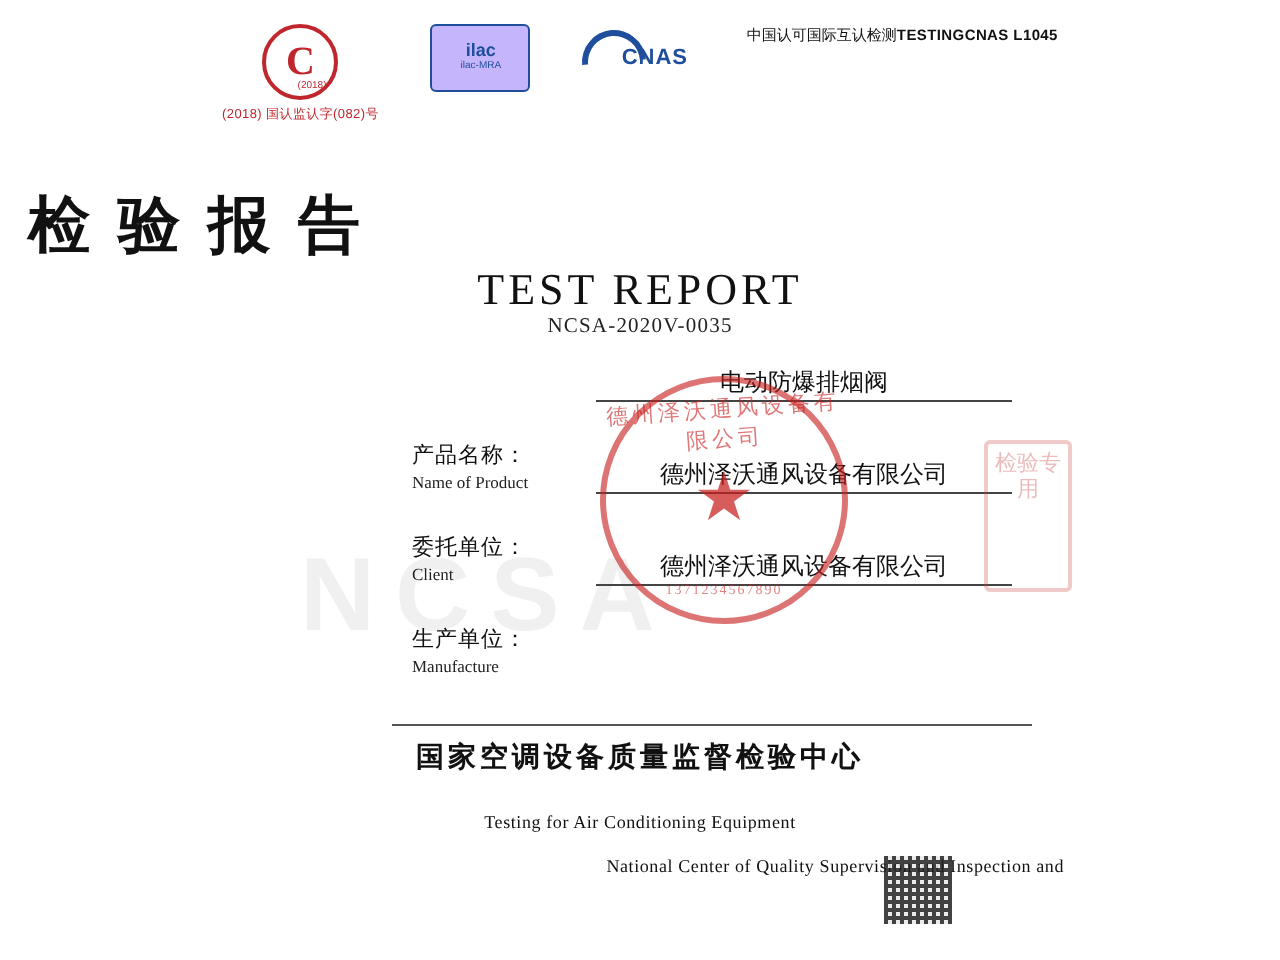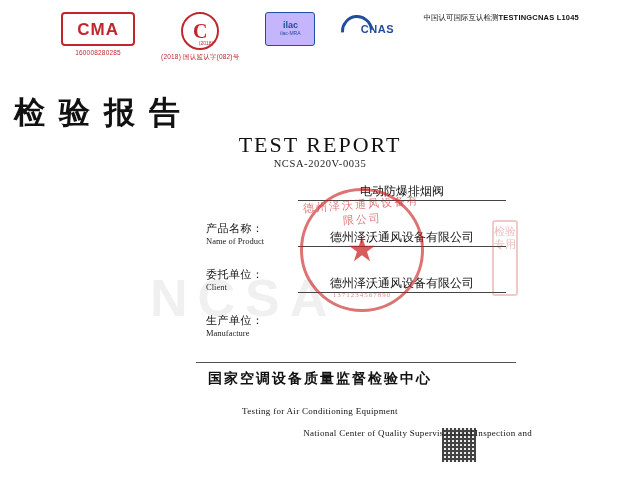--- a/index.html
+++ b/index.html
@@ -366,26 +366,26 @@
     font-family: "Liberation Serif", serif;
     font-size: 7px;
     letter-spacing: 1px;
   }
 
   
   .side-stamp {
     position: absolute;
     top: 220px;
     left: 492px;
-    width: 26px;
+    width: 44px;
     height: 76px;
     border: 2px solid rgba(200, 60, 60, 0.28);
     border-radius: 3px;
     color: rgba(200, 60, 60, 0.35);
-    font-family: Liberation Mono, monospace;
+    font-family: Liberation Sans, sans-serif;
     font-size: 11px;
     text-align: center;
     line-height: 1.15;
     padding-top: 4px;
     box-sizing: border-box;
     pointer-events: none;
   }
 
   
   .qr {
@@ -402,26 +402,20 @@
     opacity: 0.85;
   }
 </style>
 </head>
 <body>
 
 <div class="page">
 
   <div class="marks">
 
-    <div class="mark">
-      <div class="cma-box">
-        <span class="cma-text">CMA</span>
-      </div>
-      <div class="mark-code">160008280285</div>
-    </div>
 
     <div class="mark">
       <div class="cal-circle">
         <span class="cal-inner">C</span>
         <span class="cal-sub">(2018)</span>
       </div>
       <div class="mark-code">(2018) 国认监认字(082)号</div>
     </div>
 
     <div class="mark">

